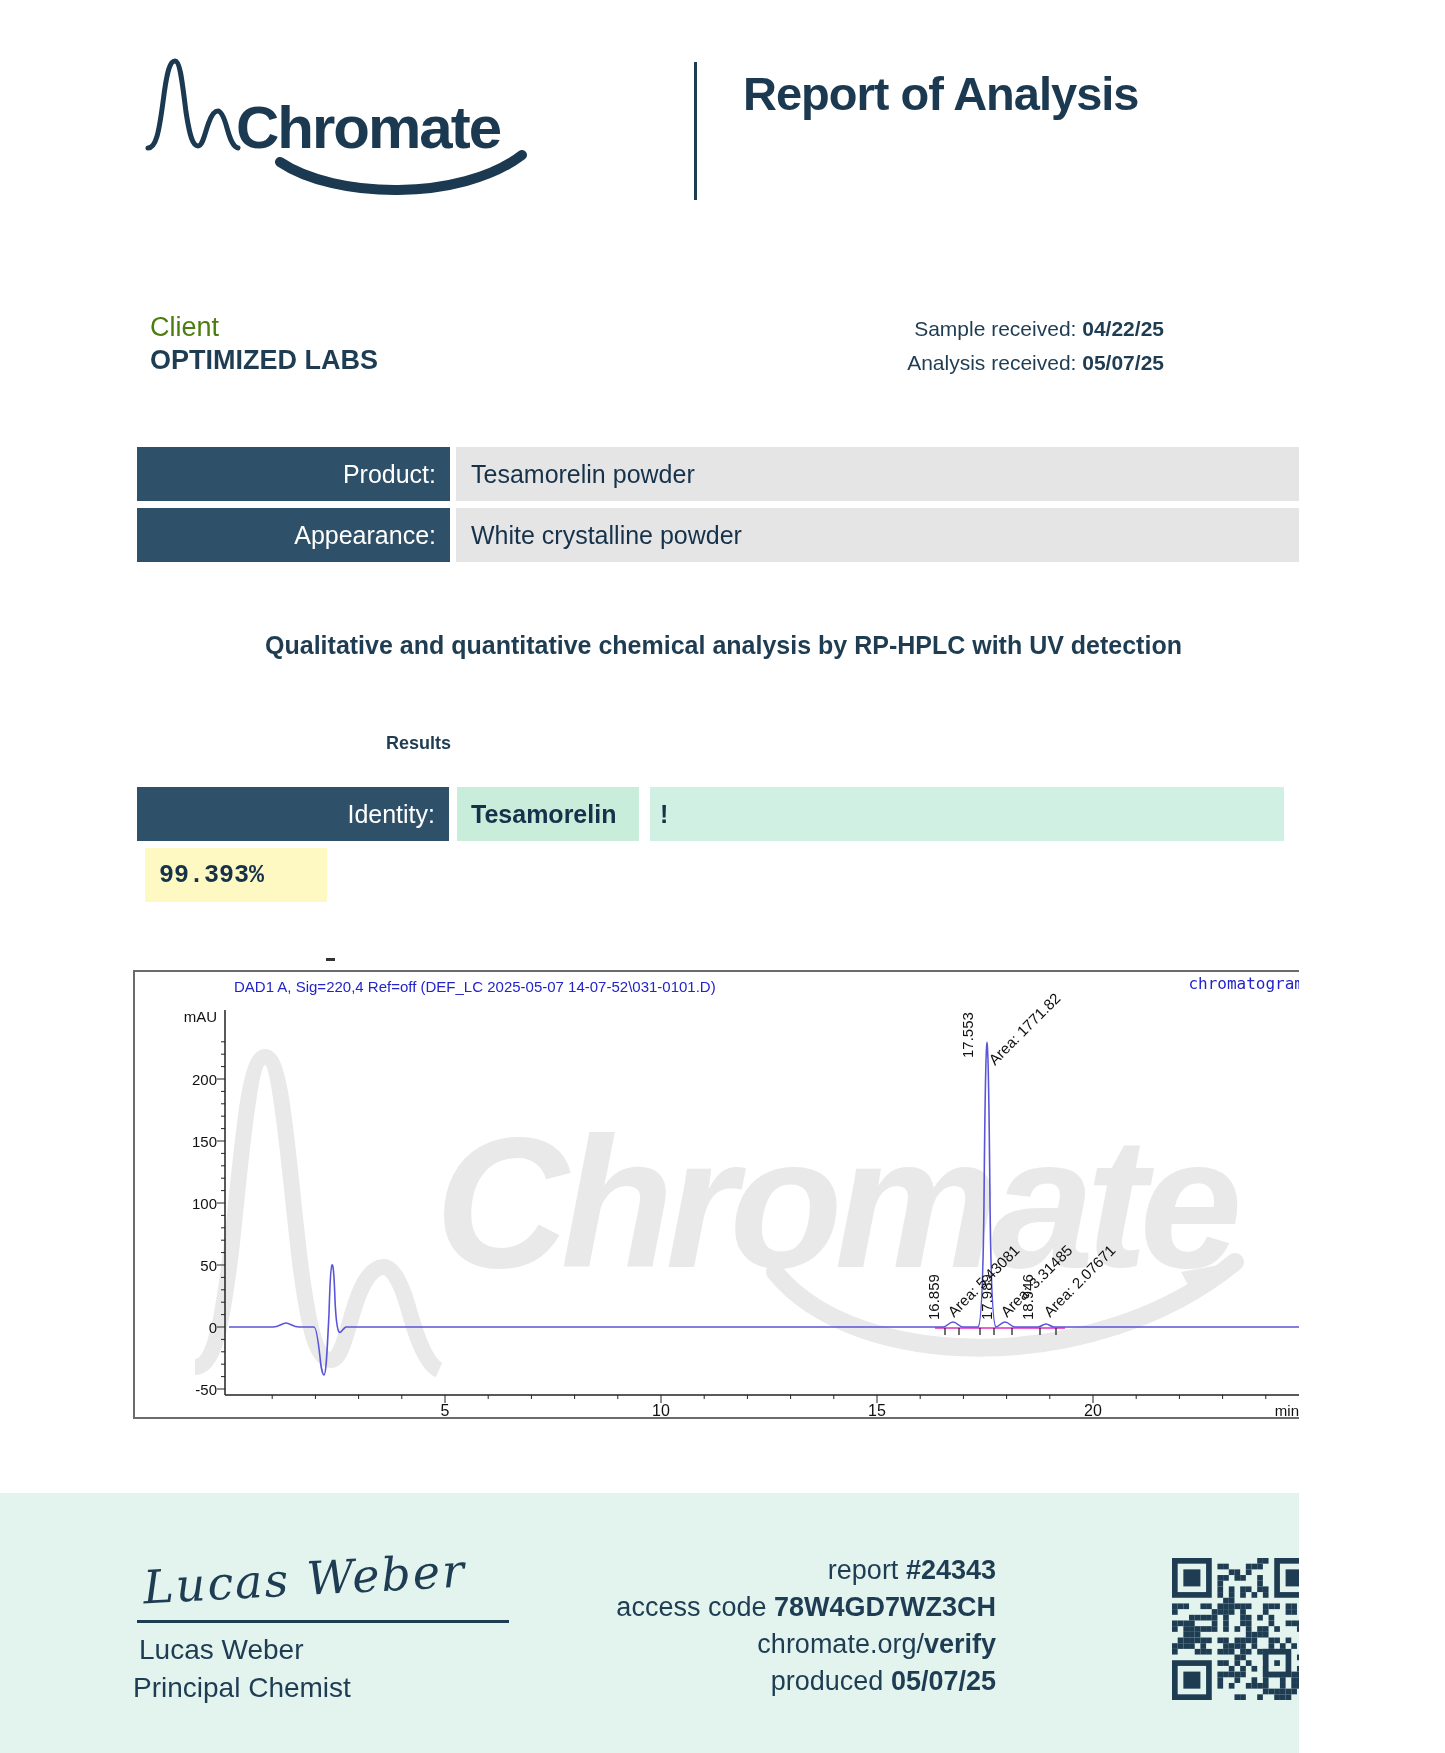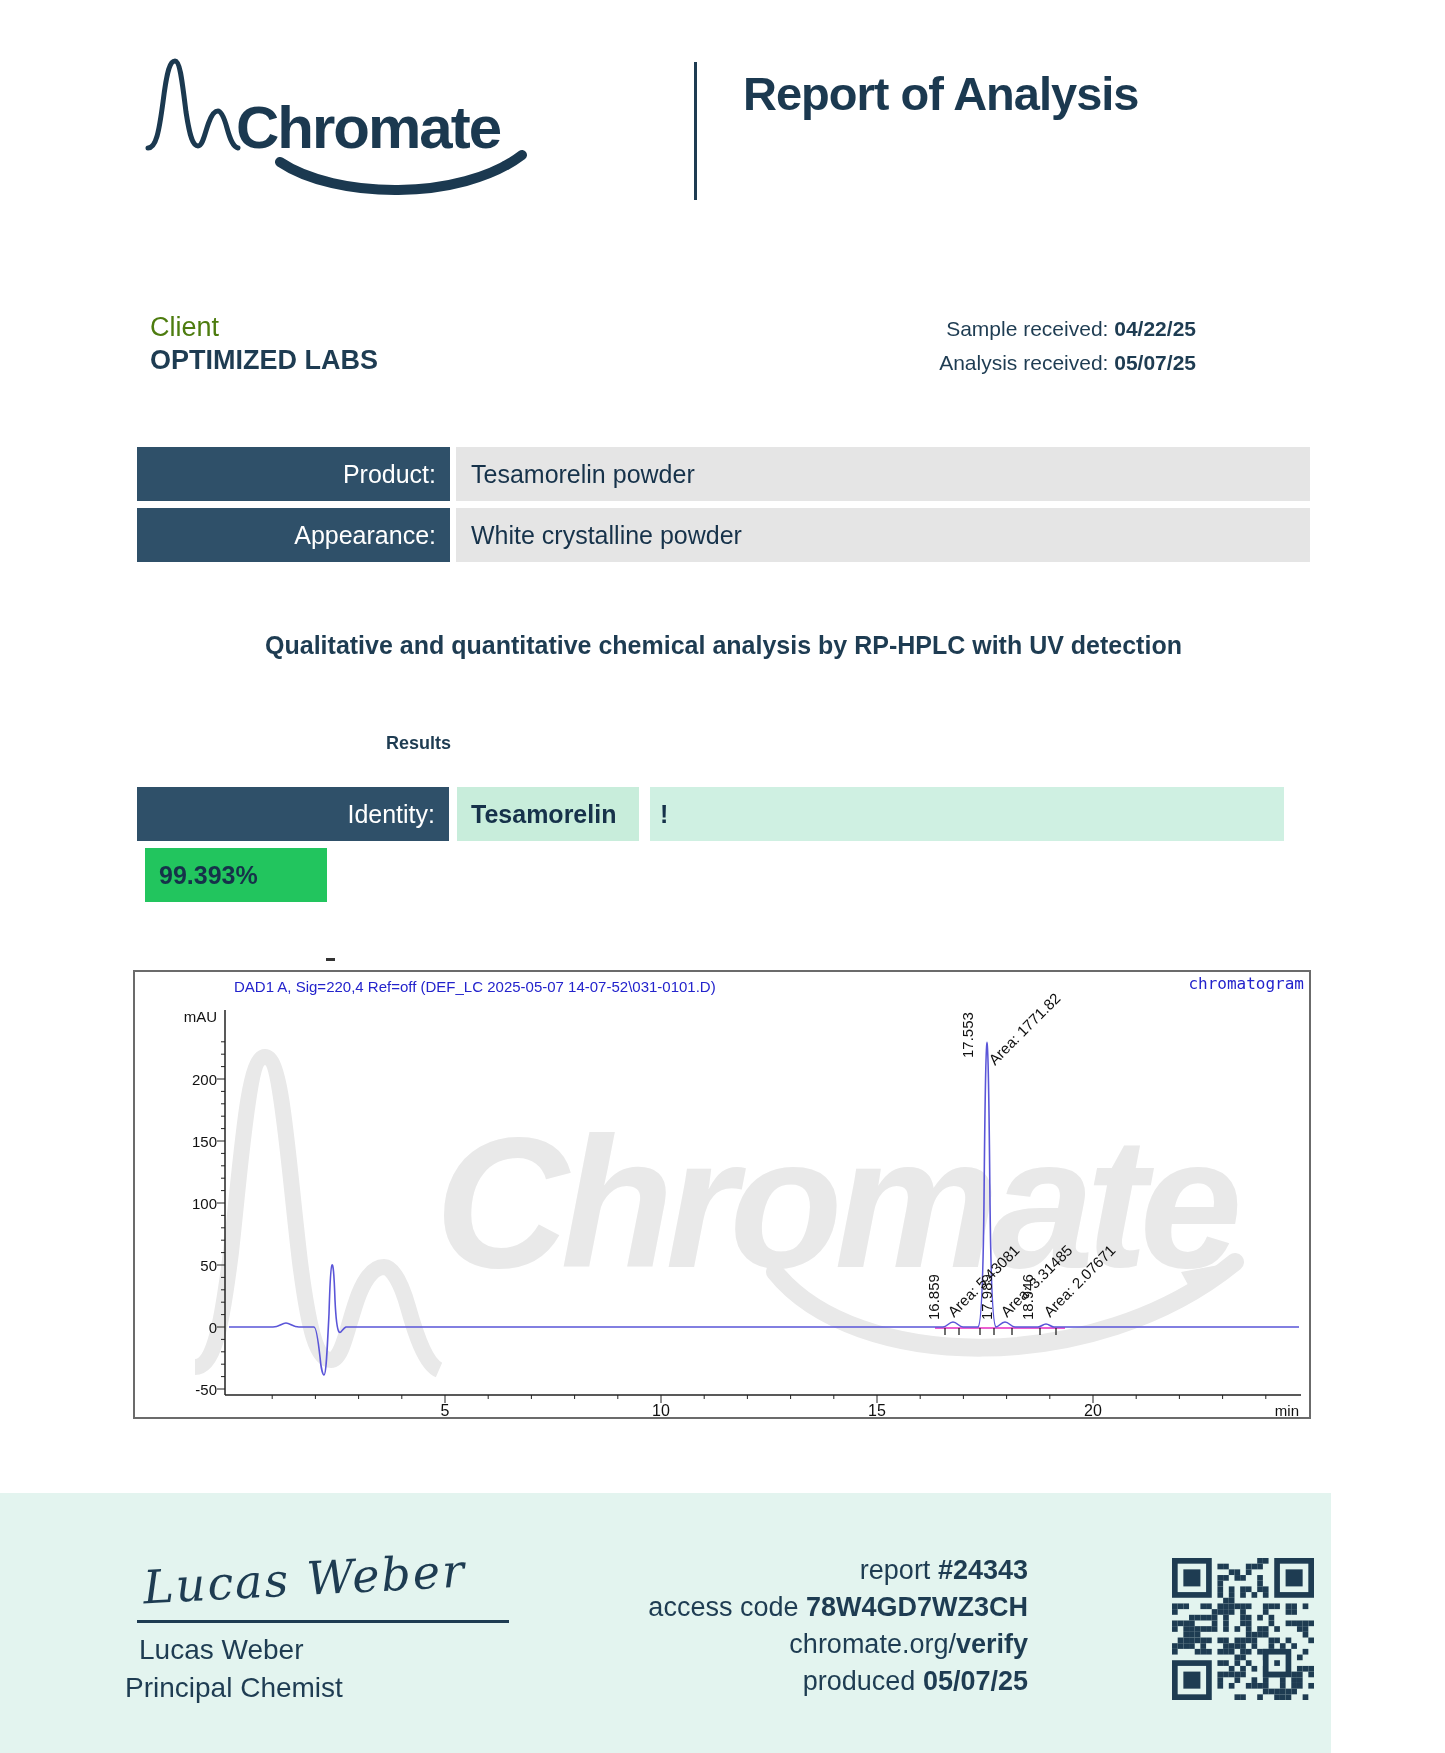--- a/index.html
+++ b/index.html
@@ -1,17 +1,17 @@
 <!DOCTYPE html>
 <html><head>
 <meta charset="utf-8">
 <style>
   html,body{margin:0;padding:0;background:#fff;}
   body{font-family:"Liberation Sans",sans-serif;color:#1e3c52;}
-  #page{position:relative;width:1299px;height:1753px;background:#fff;overflow:hidden;padding-left:32px;}
+  #page{position:relative;width:1299px;height:1753px;background:#fff;overflow:hidden;}
   .abs{position:absolute;}
   
   .divider{position:absolute;left:694px;top:62px;width:3px;height:138px;background:#1e3c52;}
   .doc-title{position:absolute;left:743px;top:66px;font-size:47px;font-weight:bold;color:#1b3950;letter-spacing:-1px;}
   .doc-num{position:absolute;left:743px;top:130px;font-size:42px;font-weight:bold;color:#1b3950;letter-spacing:-1px;}
   .doc-code{color:#b9d6d9;margin-left:10px;}
   
   .client-label{position:absolute;left:150px;top:312px;font-size:27px;color:#4d7c0f;}
   .client-name{position:absolute;left:150px;top:345px;font-size:27px;font-weight:bold;}
   .dates{position:absolute;right:135px;top:312px;text-align:right;font-size:21px;line-height:34px;}
@@ -19,35 +19,35 @@
   
   .row{position:absolute;left:137px;height:54px;display:flex;}
   .cell-label{width:313px;background:#2f5069;color:#fff;font-size:25px;display:flex;align-items:center;justify-content:flex-end;padding-right:14px;box-sizing:border-box;}
   .cell-value{background:#e5e5e5;color:#16324a;font-size:25px;display:flex;align-items:center;padding-left:15px;box-sizing:border-box;margin-left:6px;}
   .wide{width:854px;}
   .method{position:absolute;left:137px;top:631px;width:1173px;text-align:center;font-size:25px;font-weight:bold;}
   .results-h{position:absolute;left:348px;top:733px;font-size:18px;font-weight:bold;margin-left:38px;}
   .r-label{width:312px;background:#2f5069;color:#fff;font-size:25px;display:flex;align-items:center;justify-content:flex-end;padding-right:14px;box-sizing:border-box;}
   .r-val{background:#c8eddb;color:#16324a;font-size:25px;font-weight:bold;display:flex;align-items:center;padding-left:14px;box-sizing:border-box;margin-left:8px;width:182px;}
   .r-note{background:#cff0e2;color:#16324a;font-size:25px;font-weight:bold;display:flex;align-items:center;padding-left:10px;box-sizing:border-box;margin-left:11px;width:634px;}
-  .p-val{background:#22c55e;}
+  .p-val{background:#fef9c3;font-family:Liberation Mono, monospace;}
   
   #chart{position:absolute;left:133px;top:970px;width:1178px;height:449px;border:2px solid #6b6b6b;box-sizing:border-box;background:#fff;}
   .c-title{position:absolute;left:99px;top:6px;font-size:15px;color:#2323cc;white-space:nowrap;}
   .c-corner{position:absolute;right:5px;top:2px;font-size:16px;color:#2323cc;font-family:"DejaVu Sans Mono",monospace;}
   .stray-dash{position:absolute;left:326px;top:958px;width:9px;height:3px;background:#333;}
   .pk{position:absolute;font-size:15px;color:#111;white-space:nowrap;line-height:16px;height:16px;}
   .v90{transform:rotate(-90deg);transform-origin:0 100%;}
   .v45{transform:rotate(-45deg);transform-origin:0 100%;}
   
   #footer{position:absolute;left:0;top:1493px;width:1445px;height:260px;background:#e3f4ef;}
   .sig{position:absolute;left:143px;top:1552px;font-family:"DejaVu Serif",serif;font-style:italic;font-size:46px;color:#1e3c52;transform:rotate(-3deg);letter-spacing:2px;}
   .sig-line{position:absolute;left:137px;top:1620px;width:372px;height:3px;background:#1e3c52;}
   .sig-name{position:absolute;left:139px;top:1634px;font-size:28px;}
-  .sig-title{position:absolute;left:125px;top:1672px;font-size:28px;}
+  .sig-title{position:absolute;left:133px;top:1672px;font-size:28px;}
   .verify{position:absolute;right:303px;top:1552px;text-align:right;font-size:27px;line-height:37px;color:#1e3c52;}
   .verify b{font-weight:bold;}
   svg text{font-family:"Liberation Sans",sans-serif;}
 </style>
 </head>
 <body>
 
 <div id="page">
 
   <svg class="abs" style="left:140px;top:58px;" width="560" height="150" viewBox="0 0 560 150">

